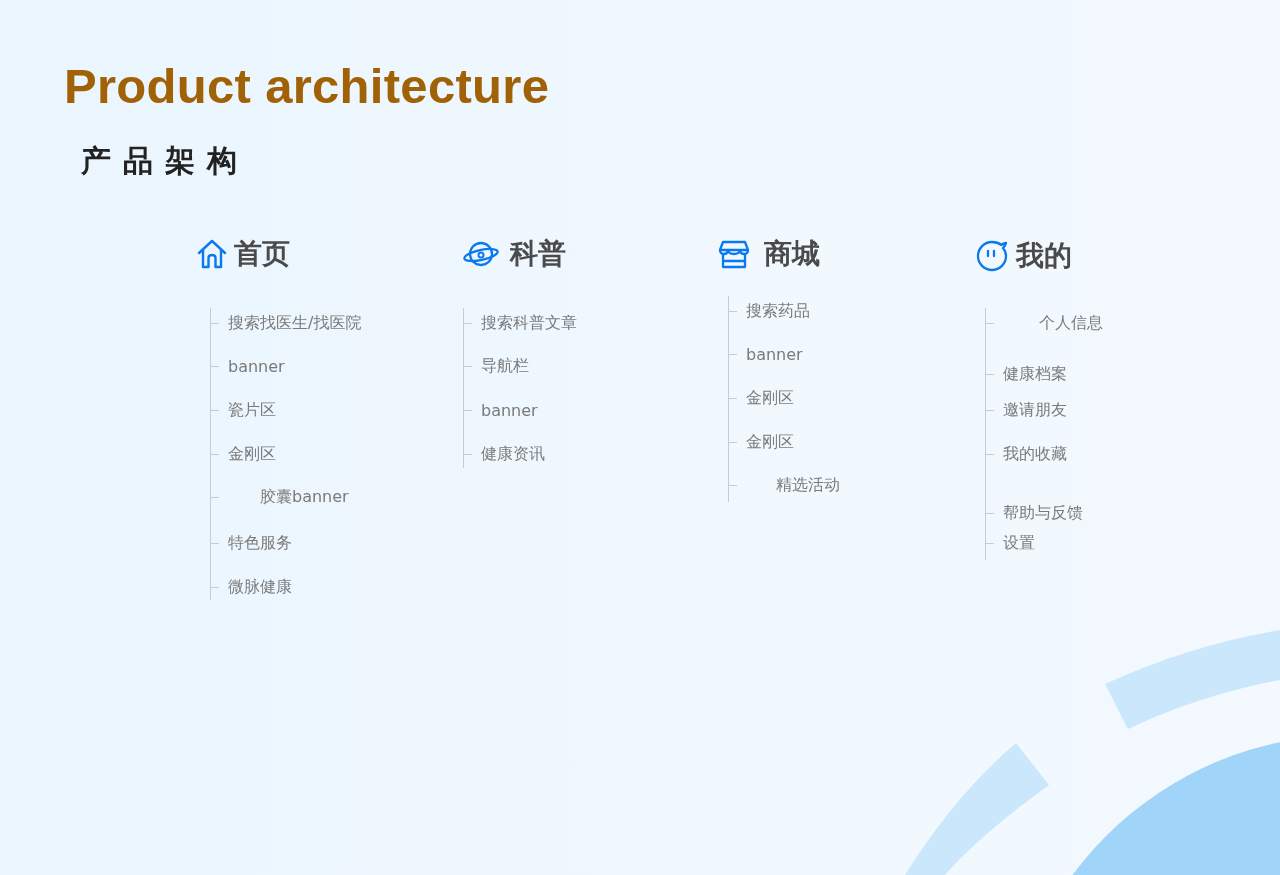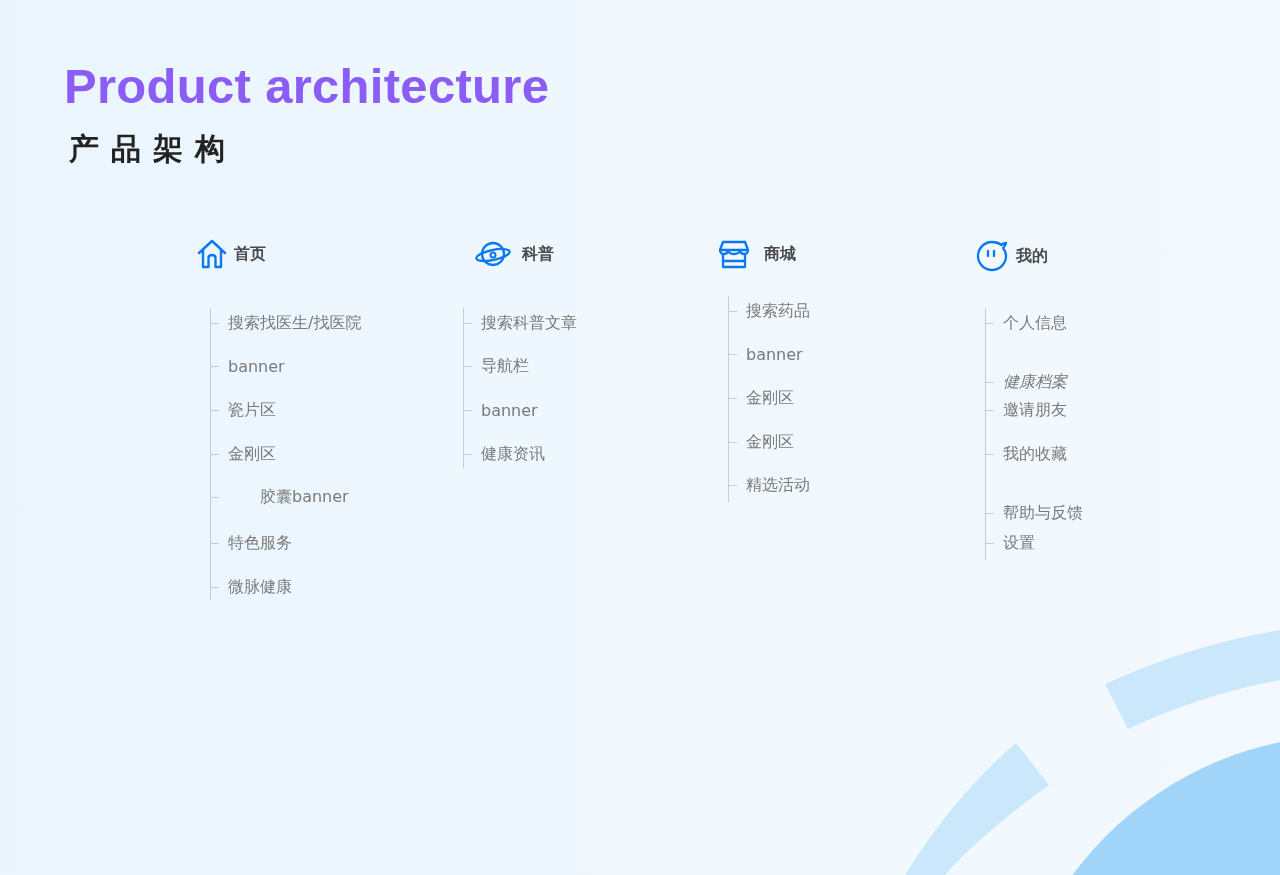--- a/index.html
+++ b/index.html
@@ -3,33 +3,33 @@
 <meta charset="utf-8">
 <style>
   html, body { margin:0; padding:0; }
   body {
     width:1280px; height:875px; overflow:hidden; position:relative;
     background: linear-gradient(90deg, #eaf5fe 0%, #f0f8fe 50%, #f3f9fe 100%);
     font-family: "Liberation Sans", "DejaVu Sans", sans-serif;
   }
   .title-en {
     position:absolute; left:64px; top:62px; margin:0;
-    font-size:49px; font-weight:bold; color:#8b5cf6; letter-spacing:0.3px;
+    font-size:49px; font-weight:bold; color:#a16207; letter-spacing:0.3px;
     font-family: "Liberation Sans", sans-serif; line-height:1;
   }
   .title-cn {
-    position:absolute; left:65px; top:130px; margin:4px;
+    position:absolute; left:65px; top:130px; margin:16px;
     font-size:30px; font-weight:bold; color:#222; letter-spacing:12px;
     font-family: "DejaVu Sans", sans-serif; line-height:1;
   }
   .col { position:absolute; top:236px; }
   .col-head { display:flex; align-items:center; height:36px; }
   .col-head svg { width:32px; height:32px; display:block; }
   .col-head .label {
-    font-size:16px; font-weight:bold; color:#4a4a4a; margin-left:6px;
+    font-size:28px; font-weight:bold; color:#4a4a4a; margin-left:6px;
     font-family: "DejaVu Sans", sans-serif;
   }
   .tree {
     position:absolute; border-left:1.5px solid #c8cbd0;
   }
   .item {
     position:absolute; left:0; height:20px; display:flex; align-items:center;
   }
   .item .tick { width:8px; height:1px; background:#c8cbd0; margin-right:9px; }
   .item .text {
@@ -84,21 +84,21 @@
   <div class="item" style="top:225px;">
       <span class="tick"></span>
       <span class="text">特色服务</span>
     </div>
   <div class="item" style="top:269px;">
       <span class="tick"></span>
       <span class="text">微脉健康</span>
     </div>
 </div>
 
-<div class="col" style="left:474px;">
+<div class="col" style="left:462px;">
   <div class="col-head">
     <span>
       <svg viewBox="0 0 36 32" style="width:38px;height:32px;">
           <circle cx="18" cy="16" r="11" fill="none" stroke="#0a78f0" stroke-width="2.3"></circle>
           <ellipse cx="18" cy="17" rx="17" ry="5" transform="rotate(-12 18 17)" fill="none" stroke="#0a78f0" stroke-width="2.3"></ellipse>
           <circle cx="18" cy="17" r="2.5" fill="#fff" stroke="#0a78f0" stroke-width="2"></circle>
         </svg>
     </span>
     <span class="label" style="margin-left:10px;">科普</span>
   </div>
@@ -143,44 +143,44 @@
       <span class="text">banner</span>
     </div>
   <div class="item" style="top:92px;">
       <span class="tick"></span>
       <span class="text">金刚区</span>
     </div>
   <div class="item" style="top:136px;">
       <span class="tick"></span>
       <span class="text">金刚区</span>
     </div>
-  <div class="item" style="top:179px;">
+  <div class="item" style="top:179px;gap:30px;">
       <span class="tick"></span>
       <span class="text">精选活动</span>
     </div>
 </div>
 
 <div class="col" style="left:976px; top:238px;">
   <div class="col-head">
     <span>
       <svg viewBox="0 0 32 32">
           <path d="M27 8 Q29.5 6 30 3 Q27 3.5 25.5 5 Q21.5 2 16 2 A14 14 0 1 0 30 16 Q30 11.5 27 8 Z" fill="none" stroke="#0a78f0" stroke-width="2.3" stroke-linejoin="round"></path>
           <line x1="12" y1="11" x2="12" y2="16" stroke="#0a78f0" stroke-width="2.3" stroke-linecap="round"></line>
           <line x1="18" y1="11" x2="18" y2="16" stroke="#0a78f0" stroke-width="2.3" stroke-linecap="round"></line>
         </svg>
     </span>
     <span class="label" style="margin-left:8px;">我的</span>
   </div>
 </div>
 <div class="tree" style="left:985px; top:308px; height:252px;">
-  <div class="item" style="top:5px;">
+  <div class="item" style="top:5px;gap:36px;">
       <span class="tick"></span>
       <span class="text">个人信息</span>
     </div>
-  <div class="item" style="top:64px;font-style:italic;">
+  <div class="item" style="top:56px;">
       <span class="tick"></span>
       <span class="text">健康档案</span>
     </div>
   <div class="item" style="top:92px;">
       <span class="tick"></span>
       <span class="text">邀请朋友</span>
     </div>
   <div class="item" style="top:136px;">
       <span class="tick"></span>
       <span class="text">我的收藏</span>

